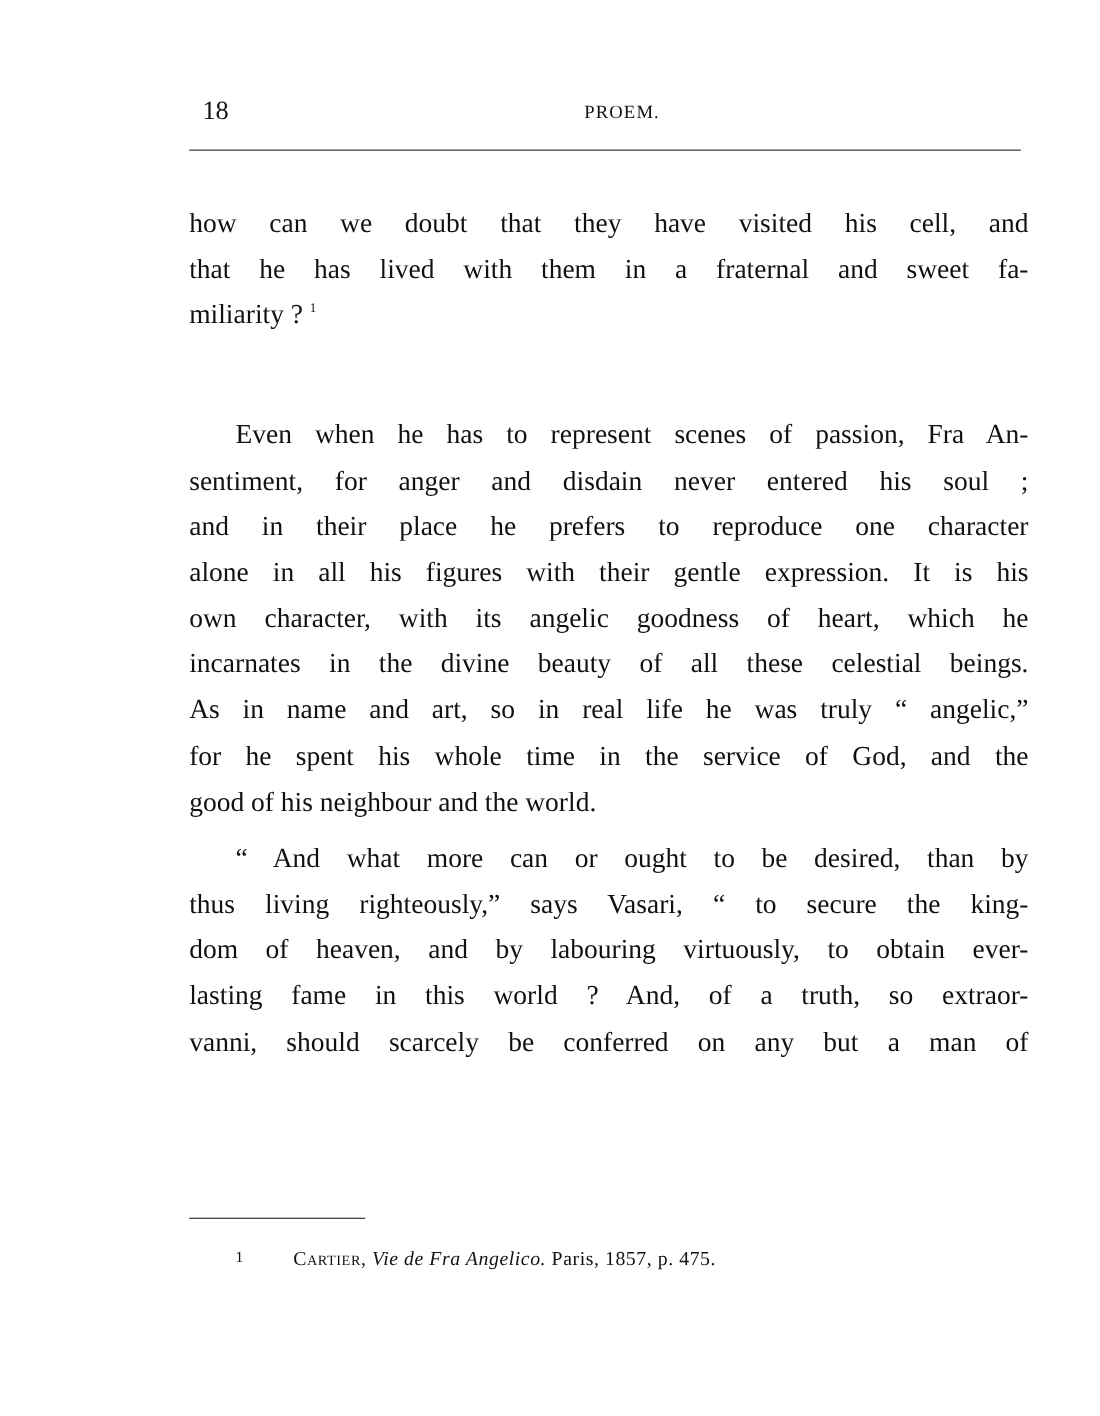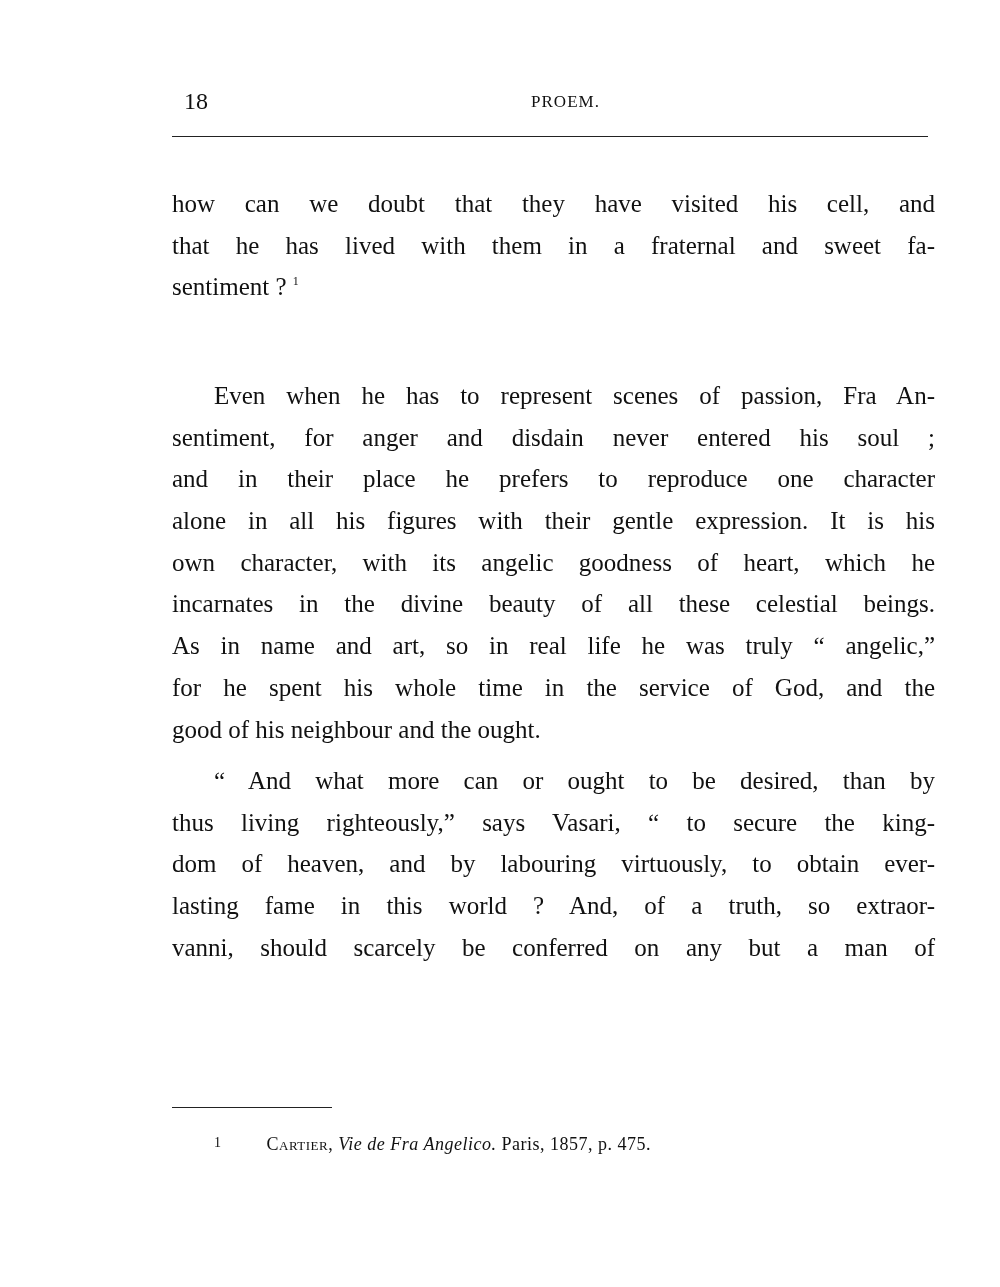--- a/index.html
+++ b/index.html
@@ -30,33 +30,33 @@
 
 <div class="header">
   <span class="page-num">18</span>
   <span class="running-title">PROEM.</span>
 </div>
 <div class="header-rule"></div>
 
 <div class="body-text para1">
   <span class="line">how can we doubt that they have visited his cell, and</span>
   <span class="line">that he has lived with them in a fraternal and sweet fa-</span>
-  <span class="line last"><span>sentiment ?</span> <sup>1</sup></span>
+  <span class="line last"><span>miliarity ?</span> <sup>1</sup></span>
 </div>
 
 <div class="body-text para2">
   <span class="line indent">Even when he has to represent scenes of passion, Fra An-</span>
   <span class="line">sentiment, for anger and disdain never entered his soul ;</span>
   <span class="line">and in their place he prefers to reproduce one character</span>
   <span class="line">alone in all his figures with their gentle expression.  It is his</span>
   <span class="line">own character, with its angelic goodness of heart, which he</span>
   <span class="line">incarnates in the divine beauty of all these celestial beings.</span>
   <span class="line">As in name and art, so in real life he was truly “ angelic,”</span>
   <span class="line">for he spent his whole time in the service of God, and the</span>
-  <span class="line last">good of his neighbour and the ought.</span>
+  <span class="line last">good of his neighbour and the world.</span>
 </div>
 
 <div class="body-text para3">
   <span class="line indent">“ And what more can or ought to be desired, than by</span>
   <span class="line">thus living righteously,” says Vasari, “ to secure the king-</span>
   <span class="line">dom of heaven, and by labouring virtuously, to obtain ever-</span>
   <span class="line">lasting fame in this world ?  And, of a truth, so extraor-</span>
   <span class="line">vanni, should scarcely be conferred on any but a man of</span>
 </div>
 

